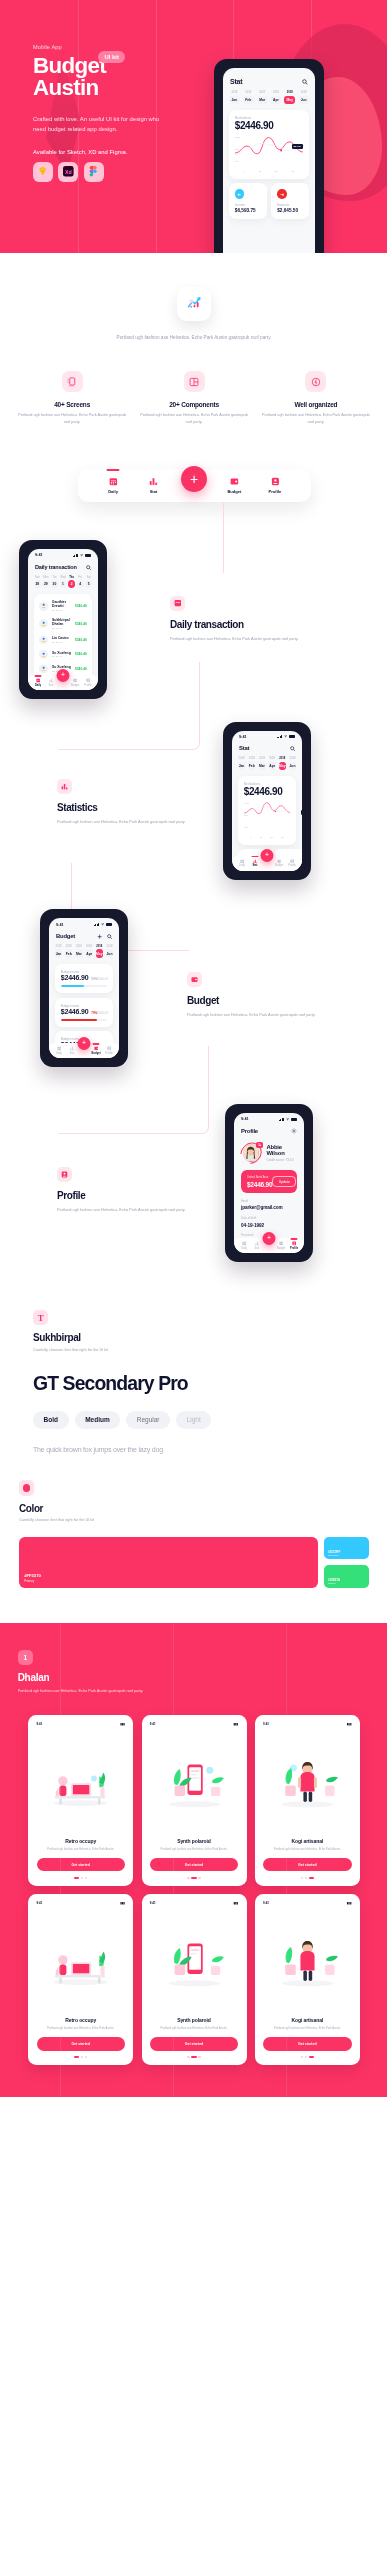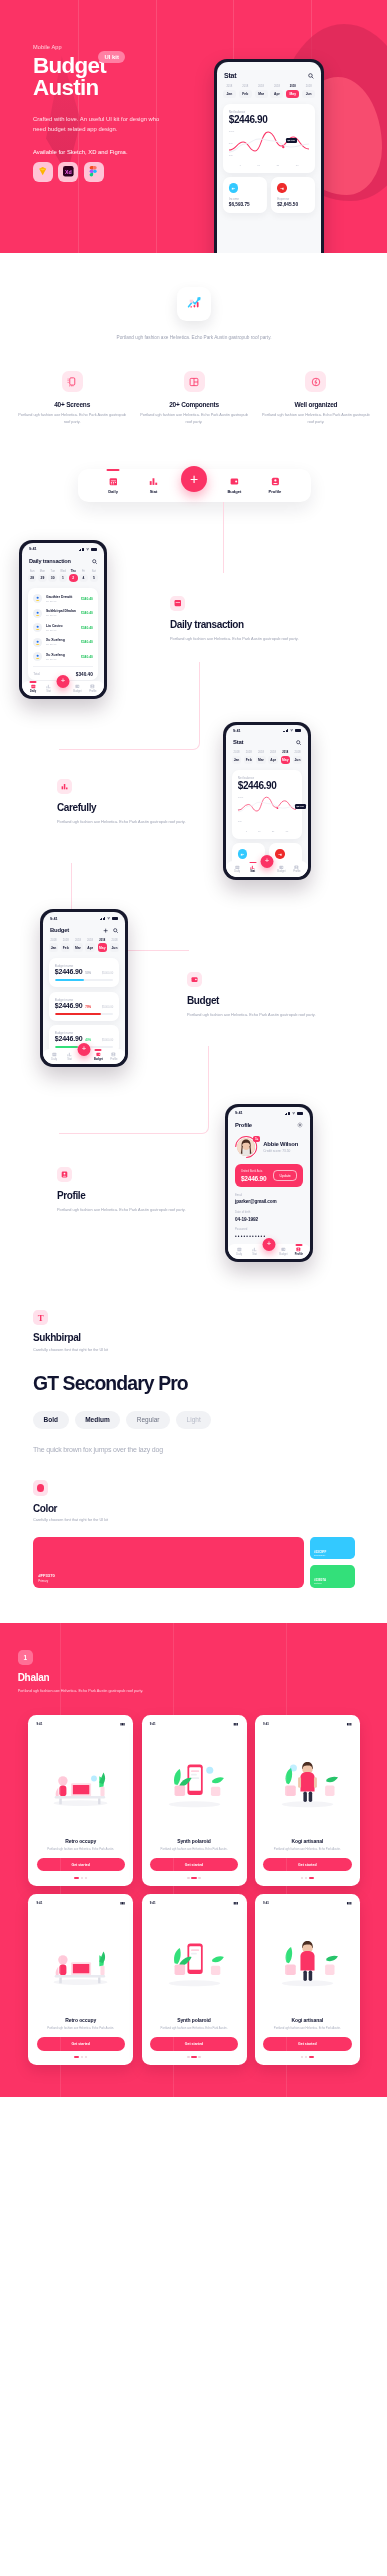--- a/index.html
+++ b/index.html
@@ -64,21 +64,21 @@
   .tool-icon {
     width: 20px; height: 20px; border-radius: 5.9px;
     background: #FFC4D6; display: flex; align-items: center; justify-content: center;
   }
   .tool-icon svg { display: block; }
 
   
   .phone {
     background: #16182C;
     border-radius: 13px;
-    padding: 3px;
+    padding: 9px;
     box-shadow: 0 9.4px 20px rgba(30,10,30,.22);
   }
   .phone-screen {
     background: #F7F8FA; border-radius: 11.2px; overflow: hidden;
     position: relative; height: 100%;
   }
   .statusbar {
     display: flex; justify-content: space-between; align-items: center;
     padding: 4.1px 7px 1.2px; font-size: 3.8px; font-weight: 700; color: #111430;
   }
@@ -252,21 +252,21 @@
   .font-name { font-size: 19.4px; font-weight: 700; letter-spacing: -0.9px; margin-top: 20px; }
   .weights { display: flex; gap: 5.9px; margin-top: 16.5px; }
   .w-pill { background: #F1F2F5; border-radius: 9.4px; padding: 5.3px 10.6px; font-size: 6.5px; }
   .w-bold { font-weight: 700; color: #111430; }
   .w-med { font-weight: 600; color: #111430; }
   .w-reg { font-weight: 400; color: #6E7384; }
   .w-light { font-weight: 300; color: #B6BAC7; }
   .pangram { font-size: 7px; color: #A8ACBB; margin-top: 17.7px; letter-spacing: -0.2px; }
 
   
-  .colors { padding: 27px 33px 35px; }
+  .colors { padding: 27px 19px 35px; }
   .color-dot-wrap { width: 15.3px; height: 15.3px; border-radius: 4.7px; background: #FFE0EB;
     display:flex; align-items:center; justify-content:center; }
   .color-dot { width: 7.7px; height: 7.7px; border-radius: 50%; background: #FB3365; }
   .swatches { display: flex; gap: 5.9px; margin-top: 15.3px; }
   .sw-main { flex: 1; height: 51px; border-radius: 5.9px; background: #FB3365;
     position: relative; }
   .sw-side { width: 45px; display: flex; flex-direction: column; gap: 5.9px; }
   .sw-sm { height: 22.4px; border-radius: 4.7px; position: relative; }
   .sw-meta { position: absolute; left: 5.3px; bottom: 4.7px; color: #fff; }
   .sw-hex { font-size: 4.1px; font-weight: 700; }
@@ -851,21 +851,21 @@
     </div>
 
     <div class="block-text" style="left:57px; top:70px;">
       <div class="blk-icon">
           <svg width="7" height="7" viewBox="0 0 14 14" fill="currentColor">
             <rect x="1.2" y="6.6" width="3" height="6"></rect>
             <rect x="5.6" y="2" width="3" height="10.6"></rect>
             <rect x="10" y="9" width="3" height="3.6"></rect>
           </svg>
         </div>
-      <div class="blk-title">Carefully</div>
+      <div class="blk-title">Statistics</div>
       <div class="blk-desc">Portland ugh fashion axe Helvetica. Echo Park Austin gastropub roof party.</div>
     </div>
   </section>
 
   <section class="block" style="height:189px">
     <div class="conn" style="left:71px; top:-35px; width:118px; height:88px; border:none; border-left:0.6px solid #FFD7E3; border-bottom:0.6px solid #FFD7E3; border-radius:0 0 0 7px;"></div>
 
     <div class="phone" style="position:absolute; left:40px; top:11.8px; width:88px; height:158px;">
       <div class="phone-screen">
         <div class="statusbar">

